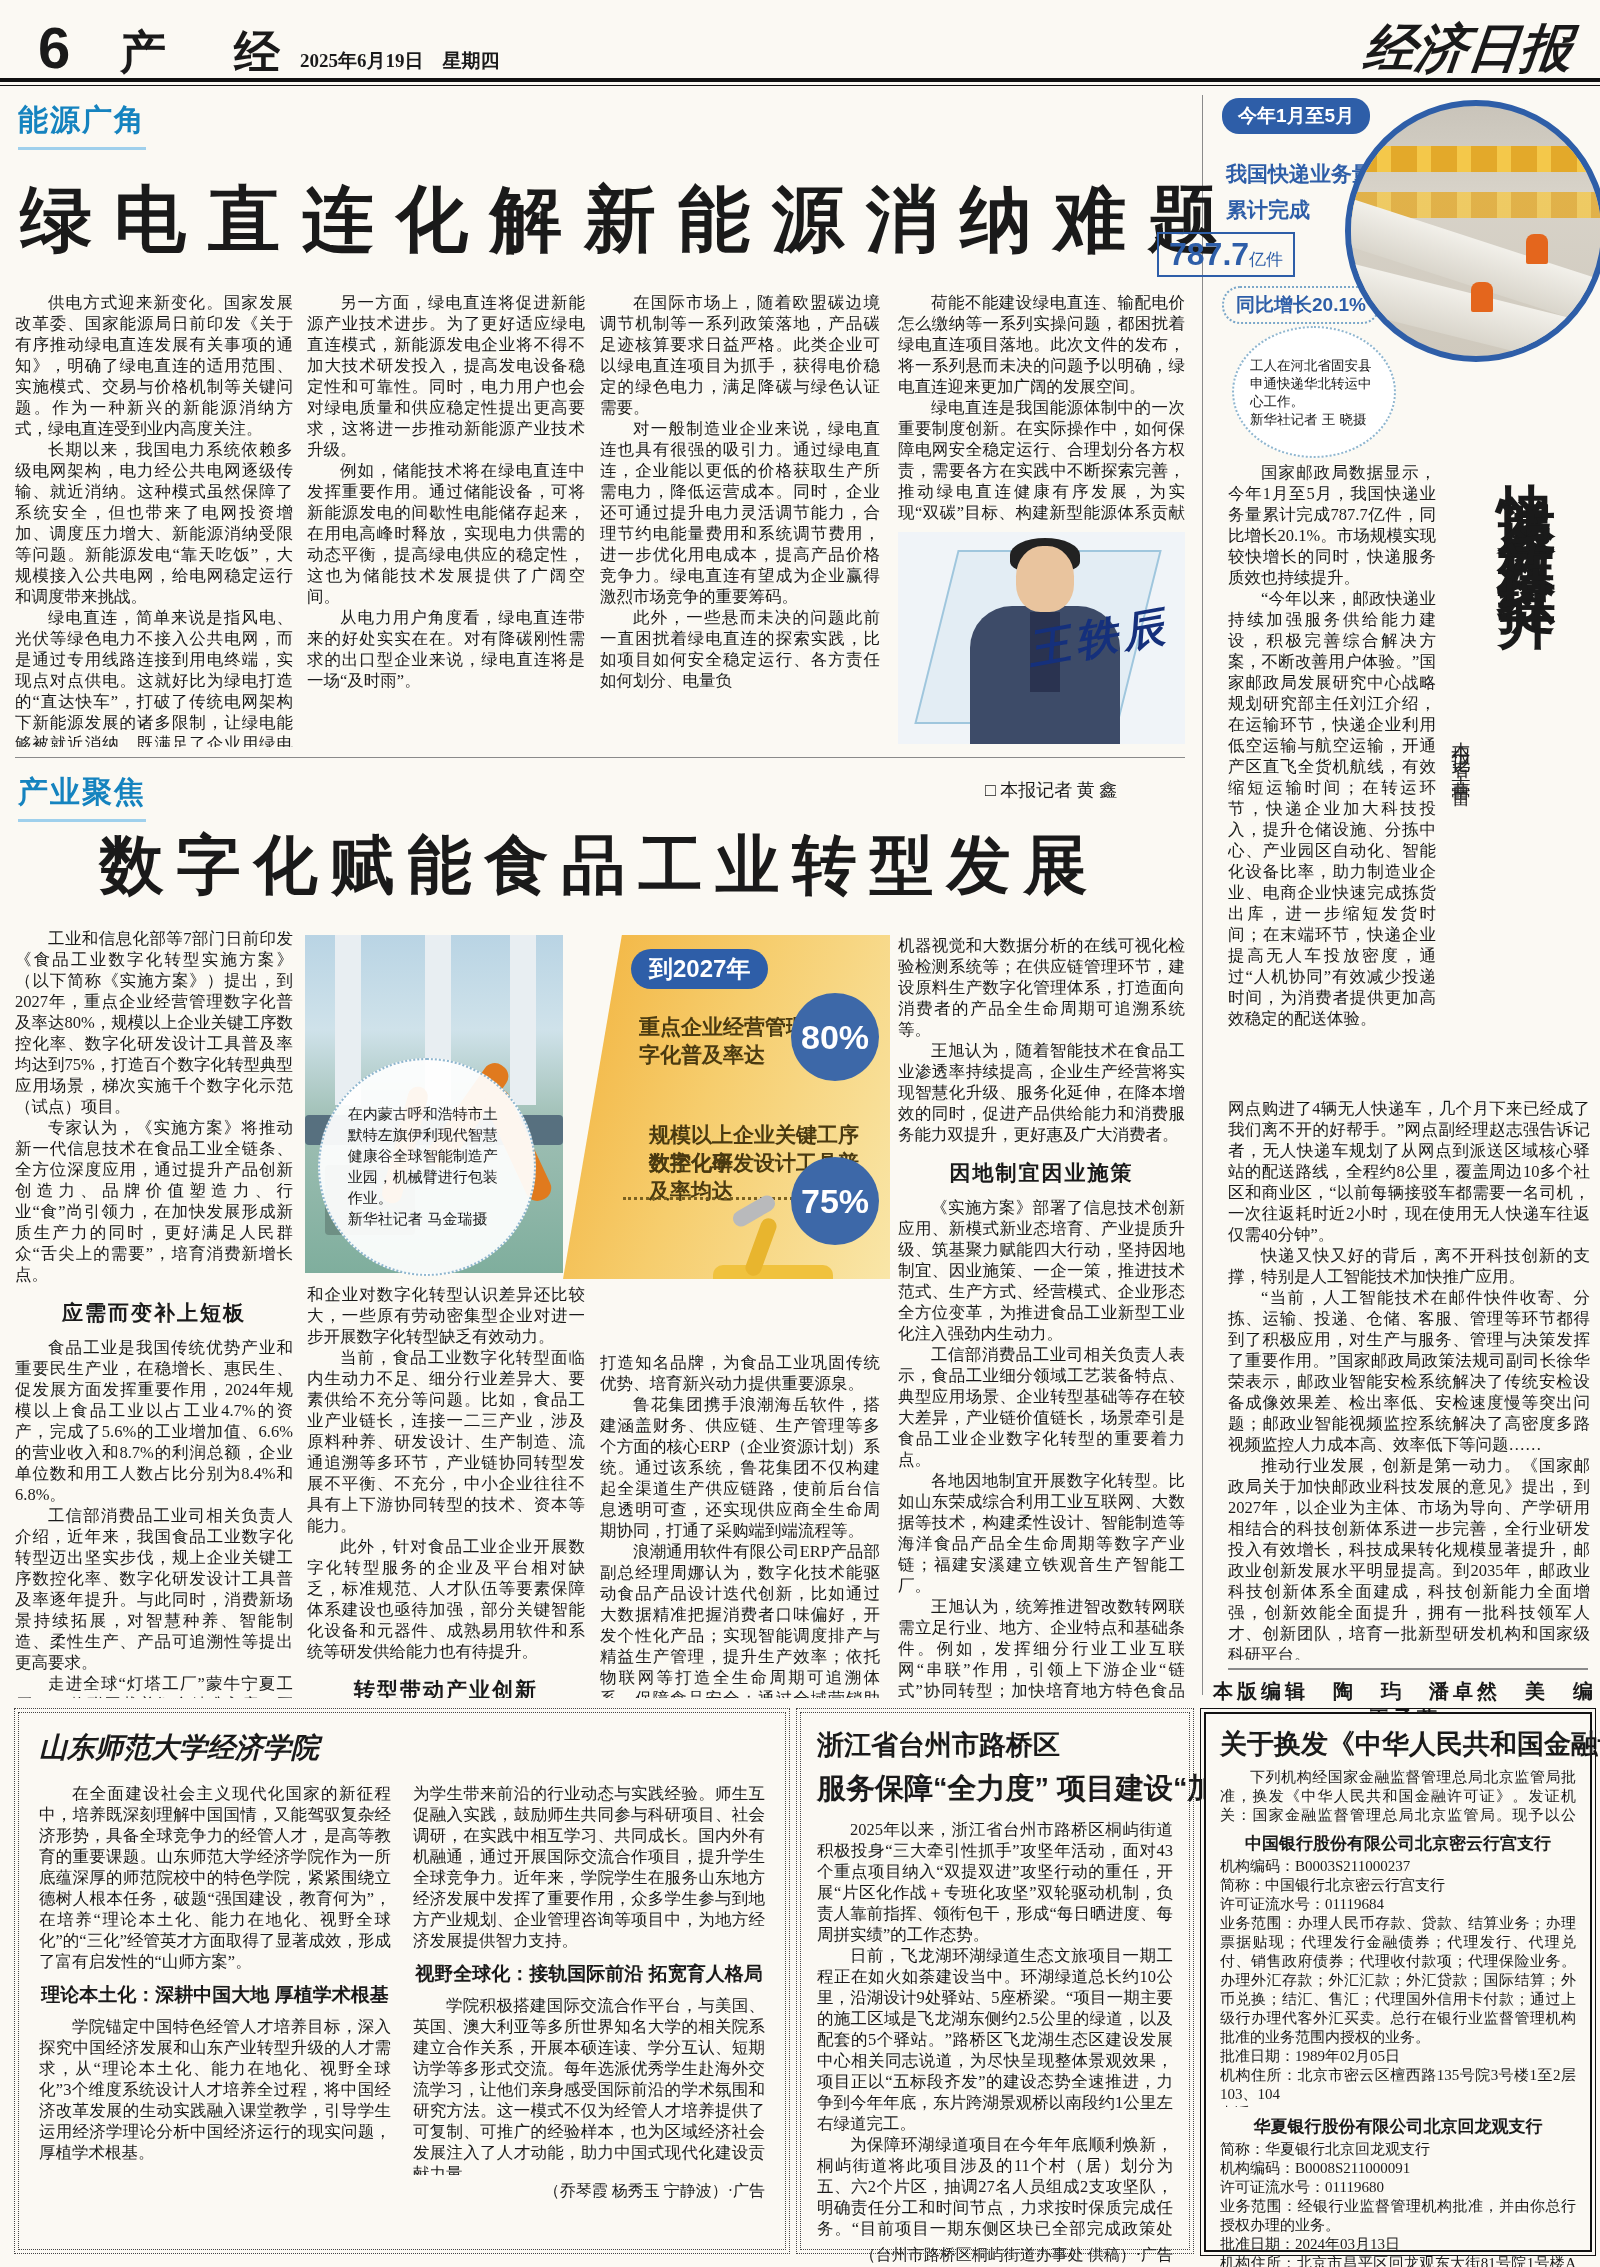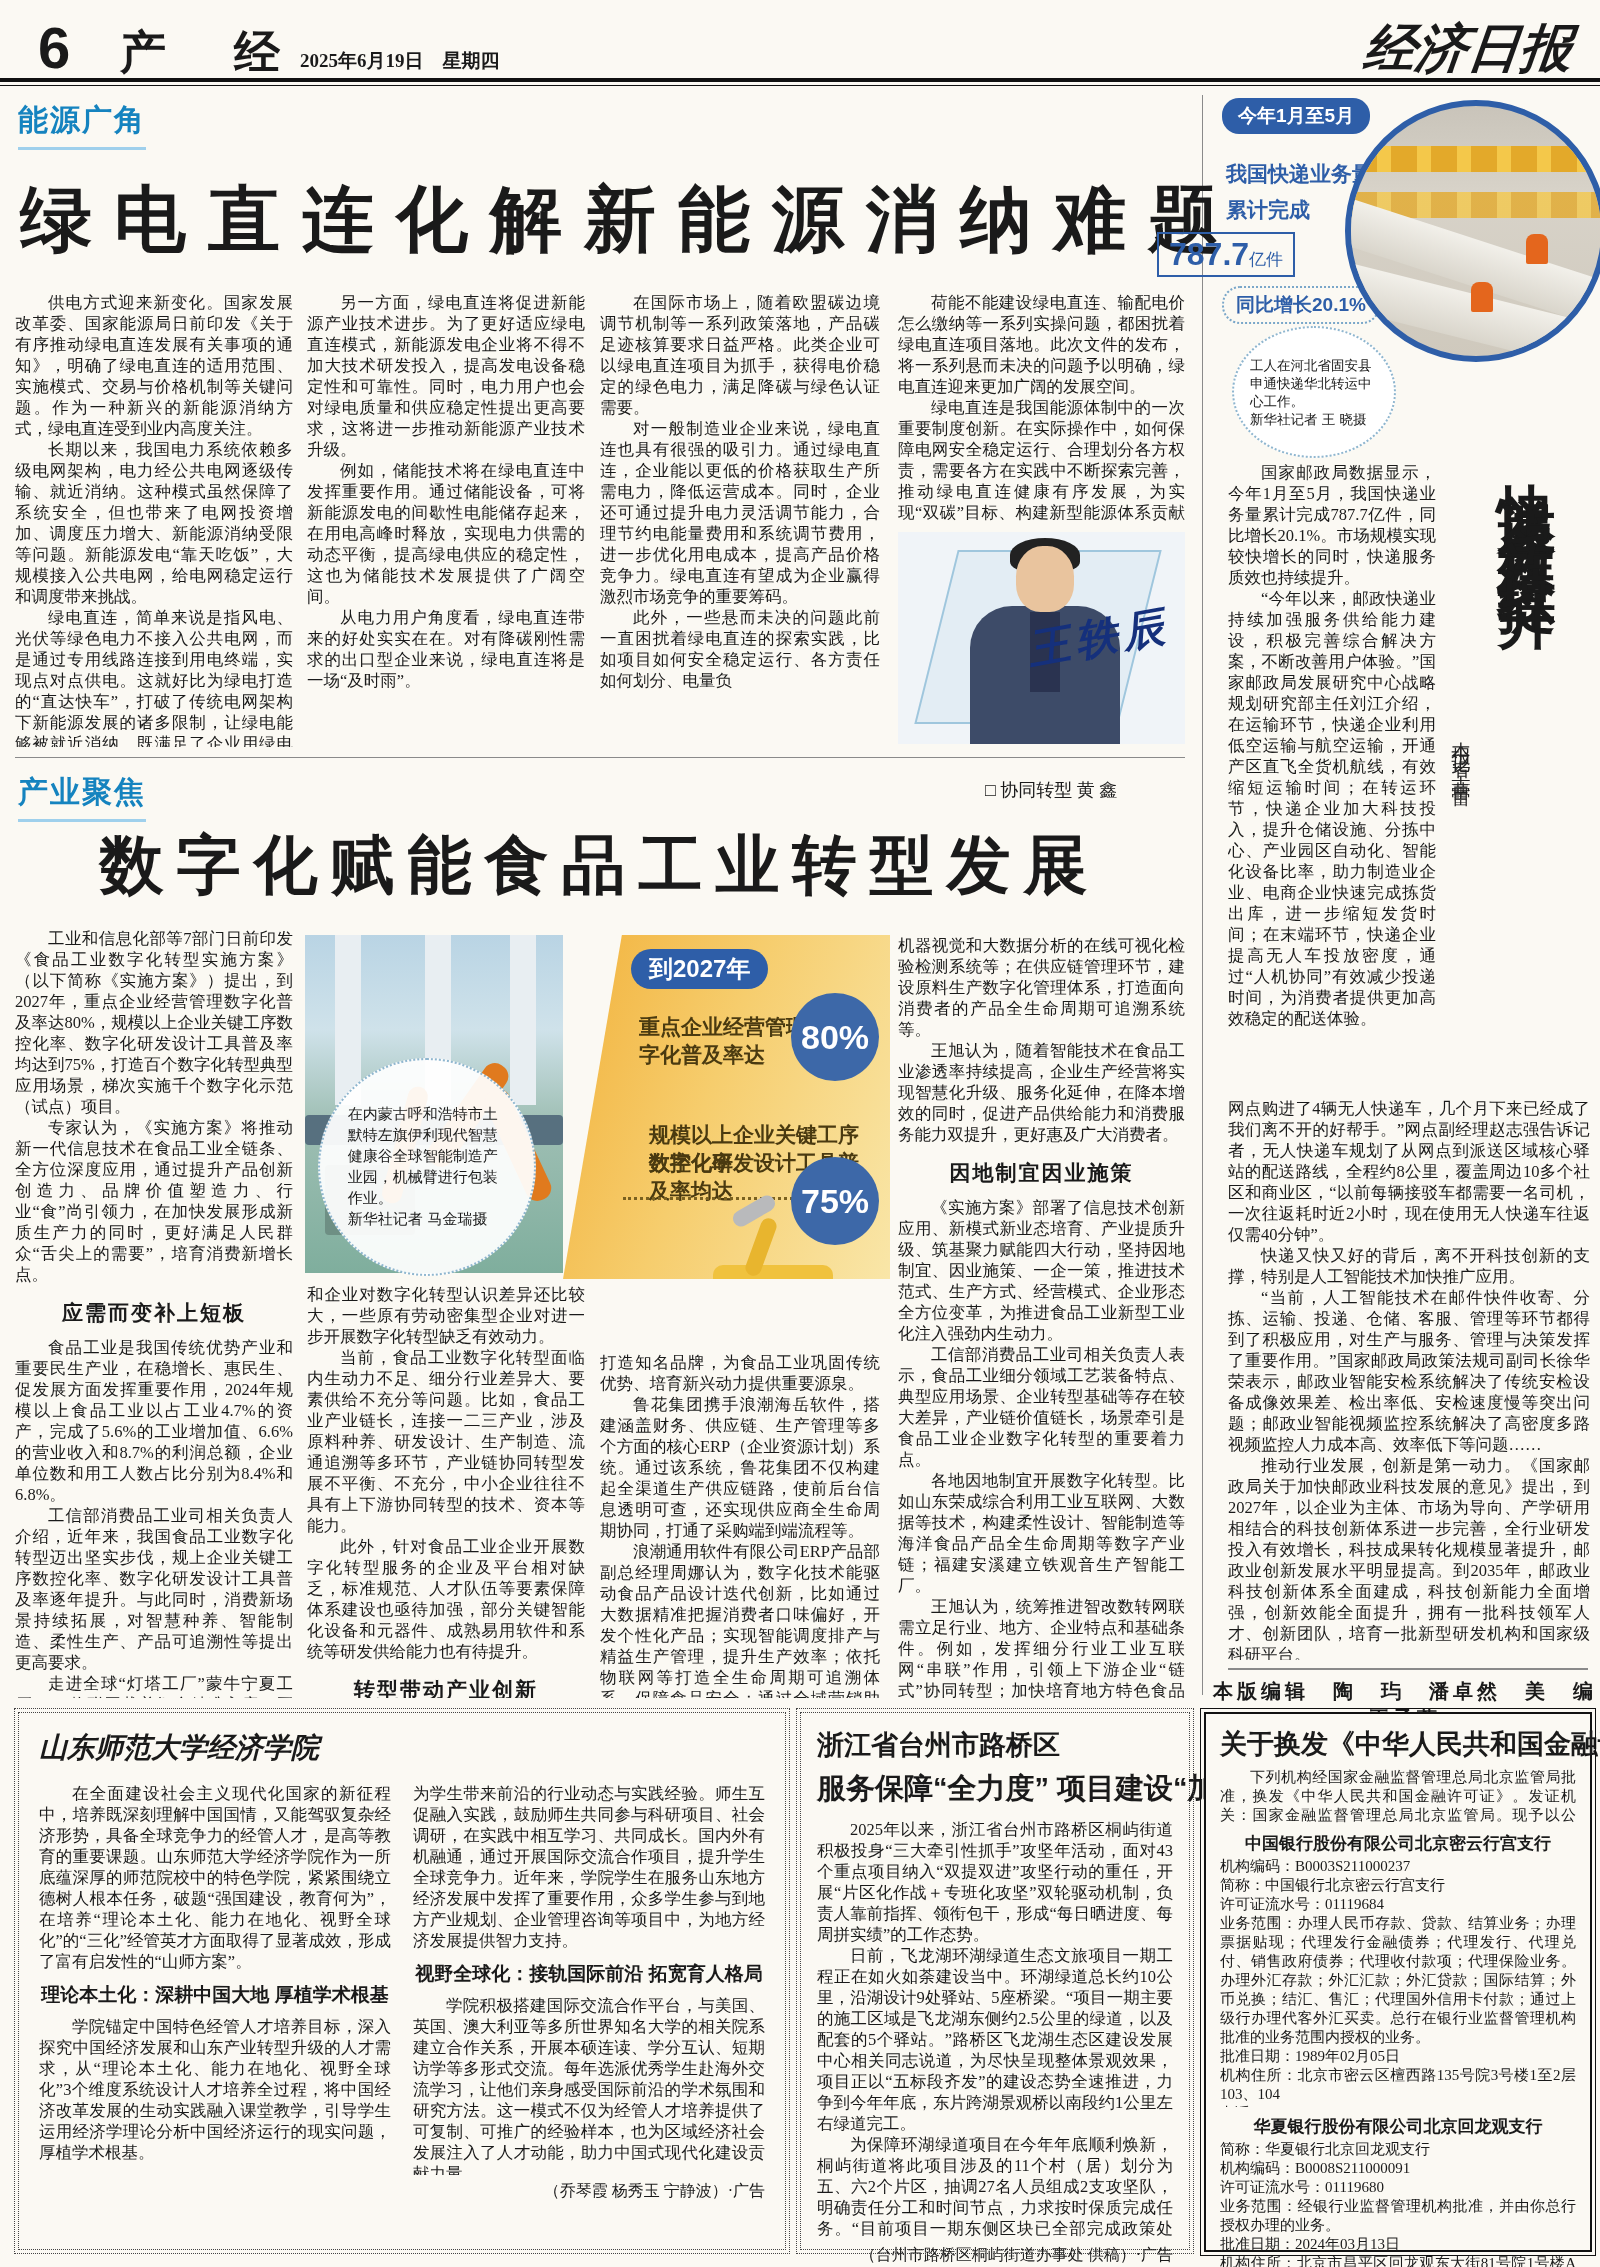--- a/index.html
+++ b/index.html
@@ -131,21 +131,21 @@
   <div class="pframe"></div>
   <div class="pbody"></div>
   <div class="pshirt"></div>
   <div class="phair"></div>
   <div class="phead"></div>
   <div class="signature">王轶辰</div>
 </div>
 
 <div class="abs hrule" style="left:15px;top:757px;width:1170px;"></div>
 <div class="abs tag" style="left:18px;top:772px;">产业聚焦</div>
-<div class="abs" style="left:985px;top:778px;font-size:18px;">□ 协同转型 黄 鑫</div>
+<div class="abs" style="left:985px;top:778px;font-size:18px;">□ 本报记者 黄 鑫</div>
 <div class="abs h2" style="left:20px;top:822px;width:1160px;">数字化赋能食品工业转型发展</div>
 
 <div class="abs col" style="left:15px;top:928px;width:278px;height:770px;">
   <div>
       <p>工业和信息化部等7部门日前印发《食品工业数字化转型实施方案》（以下简称《实施方案》）提出，到2027年，重点企业经营管理数字化普及率达80%，规模以上企业关键工序数控化率、数字化研发设计工具普及率均达到75%，打造百个数字化转型典型应用场景，梯次实施千个数字化示范（试点）项目。</p>
       <p>专家认为，《实施方案》将推动新一代信息技术在食品工业全链条、全方位深度应用，通过提升产品创新创造力、品牌价值塑造力、行业“食”尚引领力，在加快发展形成新质生产力的同时，更好满足人民群众“舌尖上的需要”，培育消费新增长点。</p>
     </div>
   <div class="subhead">应需而变补上短板</div>
   <div>
       <p>食品工业是我国传统优势产业和重要民生产业，在稳增长、惠民生、促发展方面发挥重要作用，2024年规模以上食品工业以占工业4.7%的资产，完成了5.6%的工业增加值、6.6%的营业收入和8.7%的利润总额，企业单位数和用工人数占比分别为8.4%和6.8%。</p>

